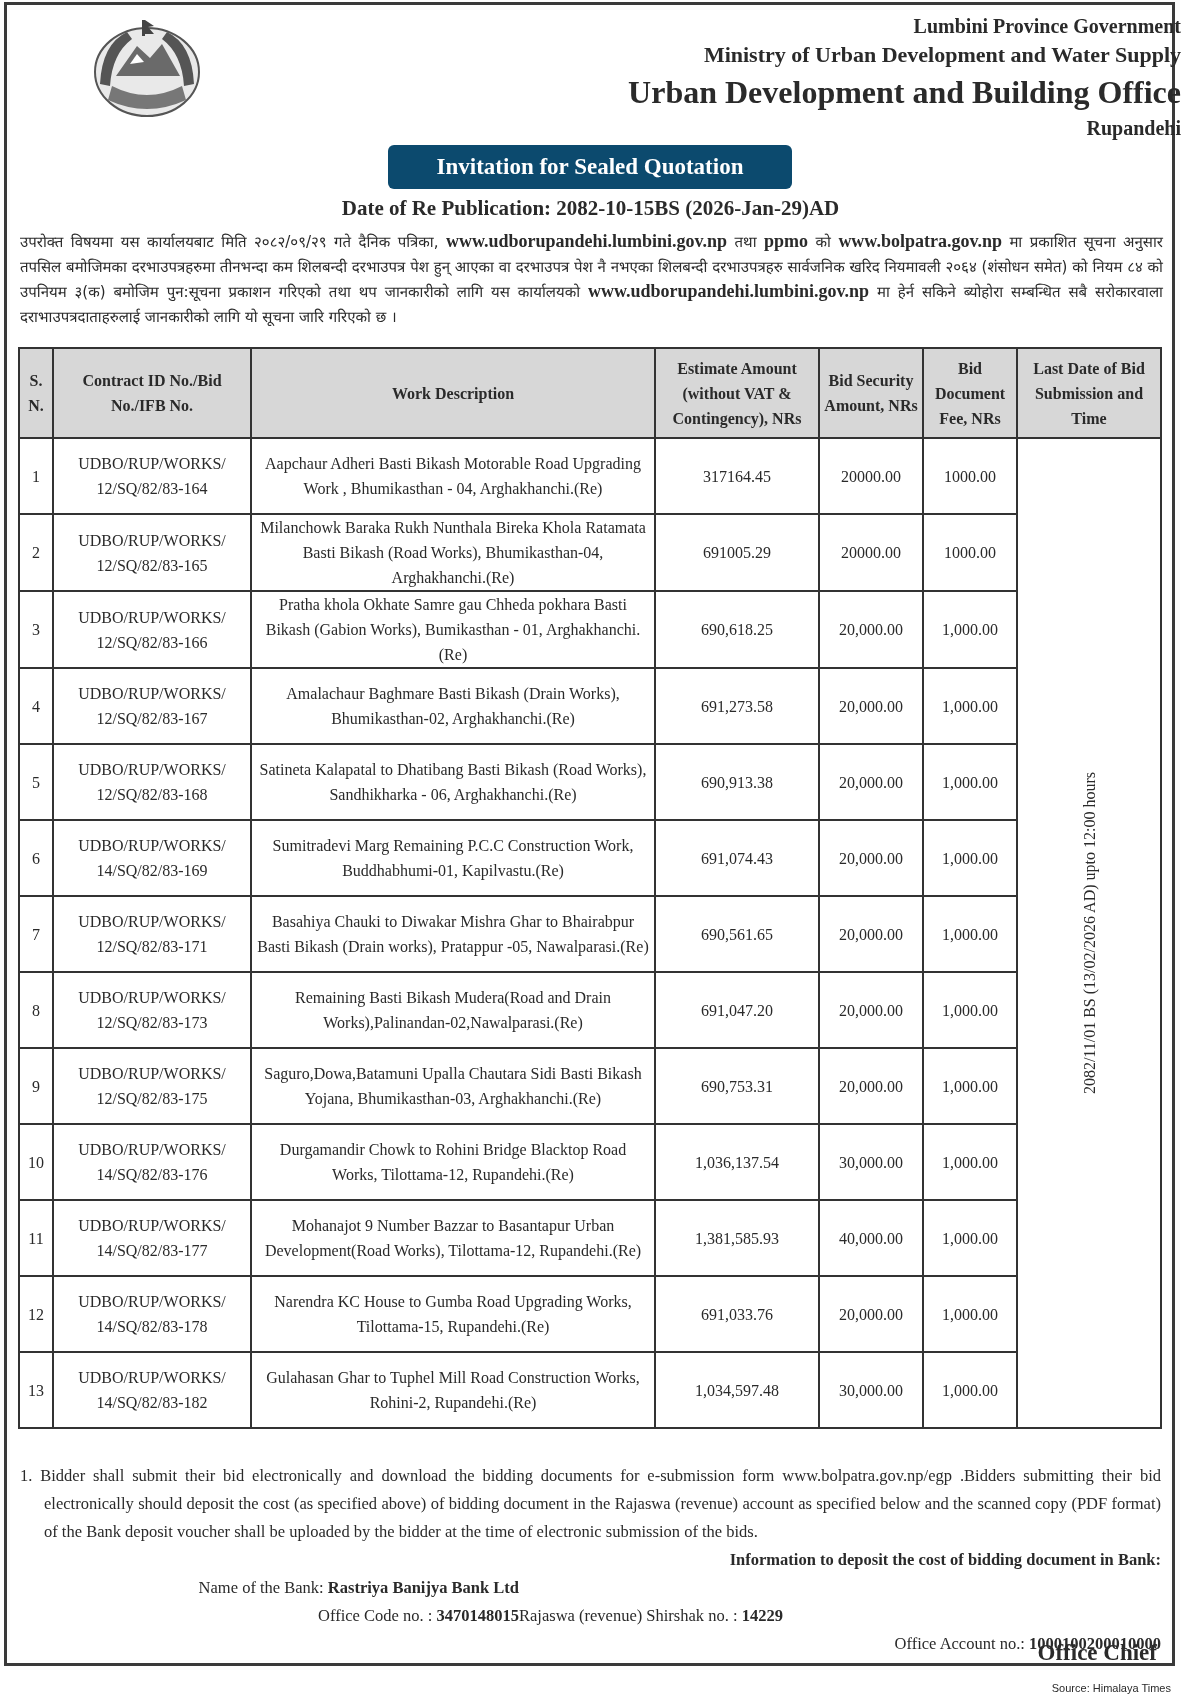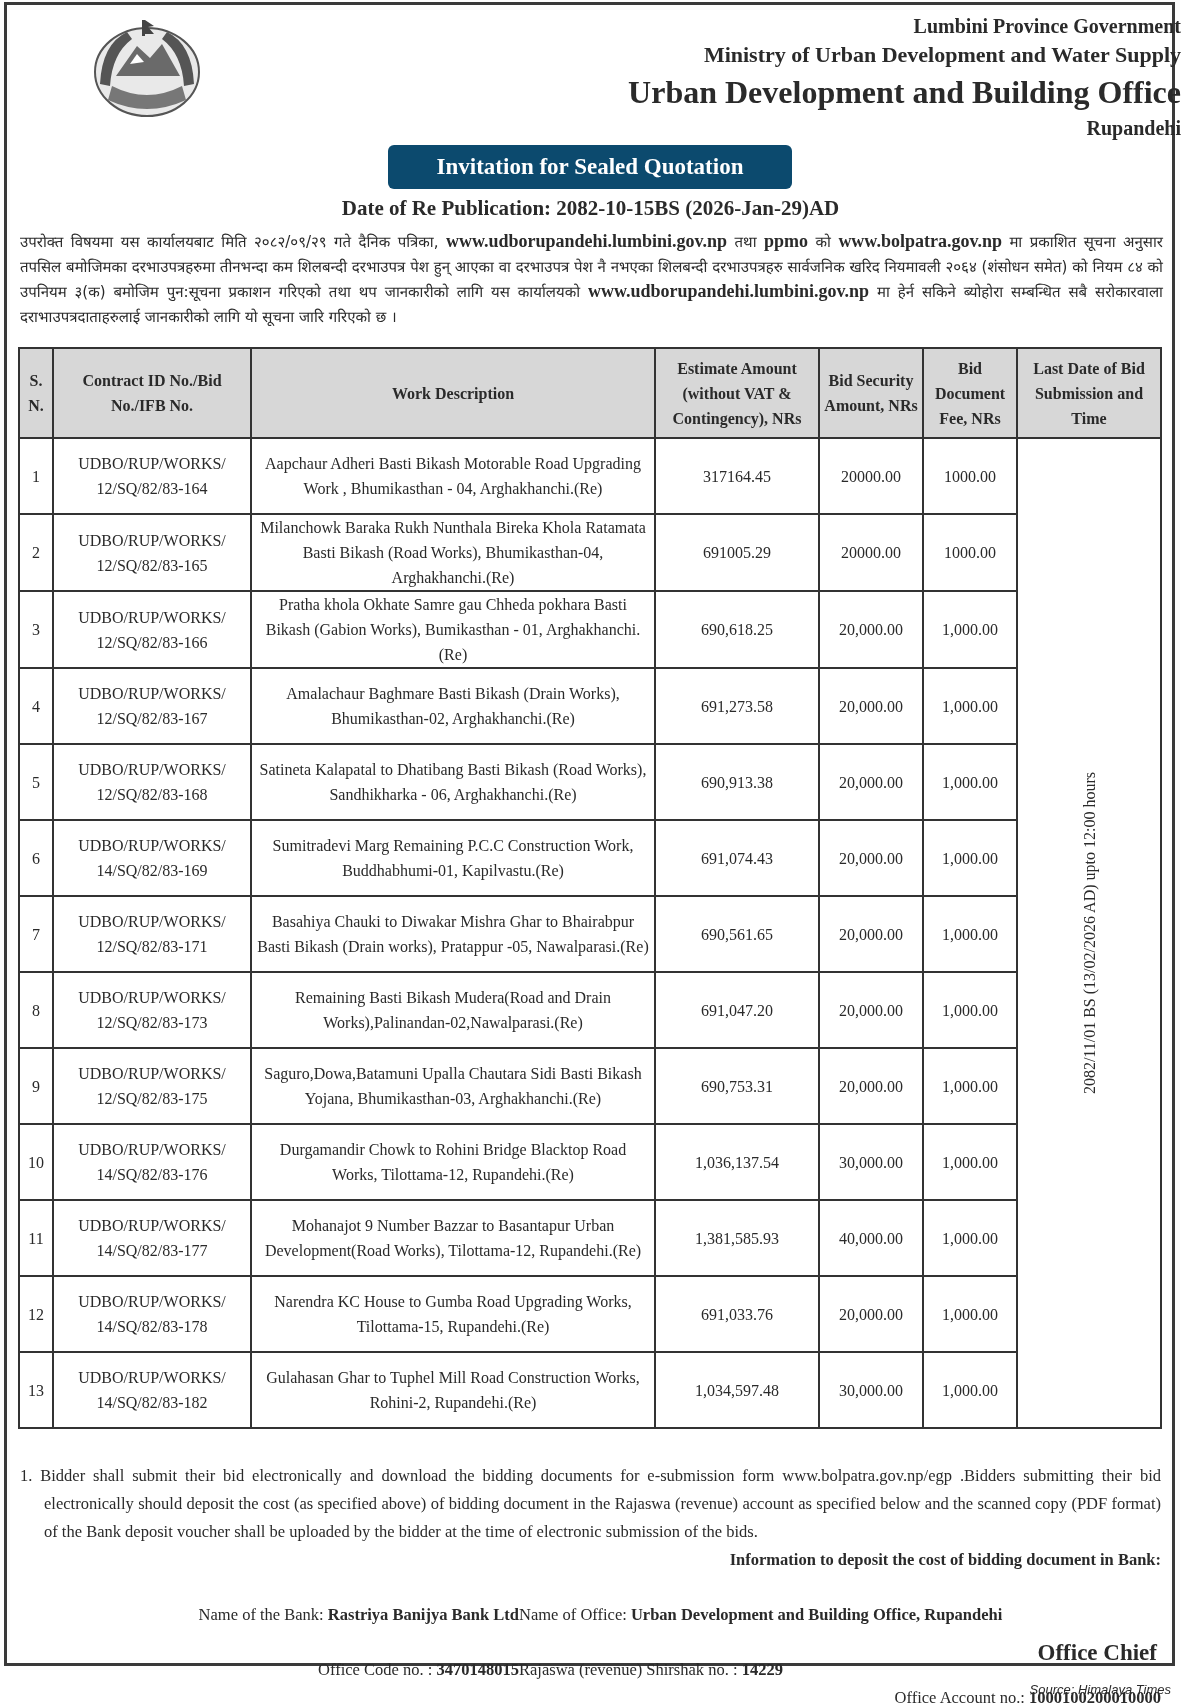--- a/index.html
+++ b/index.html
@@ -17,24 +17,24 @@
   .nepali b { font-family: "Liberation Serif", serif; font-size: 18px; }
   table.quote { position: absolute; left: 18px; top: 347px; width: 1142px; border-collapse: collapse; table-layout: fixed; font-size: 16px; }
   table.quote th, table.quote td { border: 2px solid #333; text-align: center; vertical-align: middle; padding: 0 4px; line-height: 25px; }
   table.quote th { background: #d7d7d7; font-weight: bold; height: 88px; font-size: 16px; }
   table.quote td { height: 74px; }
   td.lastdate { background: #fff; padding: 0; }
   .vert { writing-mode: vertical-rl; transform: rotate(180deg); white-space: nowrap; margin: 0 auto; font-size: 16px; }
   .notes { position: absolute; left: 20px; right: 20px; top: 1462px; font-size: 16.5px; line-height: 28px; }
   .notes .para { text-align: justify; padding-left: 24px; text-indent: -24px; }
   .bank { padding-left: 24px; text-align: right; }
-  .bank .row { display: flex; margin-top: 27px; }
+  .bank .row { display: flex; }
   .bank .col1 { width: 475px; }
   .office-chief { position: absolute; right: 24px; top: 1640px; font-size: 23px; font-weight: bold; margin-left: 44px; }
-  .source { position: absolute; right: 10px; top: 1682px; font-family: "Liberation Sans", sans-serif; font-style: italic; font-size: 13px; }
+  .source { position: absolute; right: 10px; top: 1682px; font-family: "Liberation Sans", sans-serif; font-size: 11px; }
 </style>
 </head>
 <body>
 
 <div class="frame"></div>
 
 <svg class="emblem" viewBox="0 0 130 110">
   <ellipse cx="65" cy="58" rx="52" ry="44" fill="#e9e9e9" stroke="#555" stroke-width="2"></ellipse>
   <path d="M18 70 Q20 30 45 18 L50 25 Q30 40 28 72 Z" fill="#555"></path>
   <path d="M112 70 Q110 30 85 18 L80 25 Q100 40 102 72 Z" fill="#555"></path>
@@ -190,21 +190,20 @@
       </tr>
     </tbody>
 </table>
 
 <div class="notes">
   <div class="para">1.  Bidder shall submit their bid electronically and download the bidding documents for e-submission form www.bolpatra.gov.np/egp .Bidders submitting their bid electronically should deposit the cost (as specified above) of bidding document in the Rajaswa (revenue) account as specified below and the scanned copy (PDF format) of the Bank deposit voucher shall be uploaded by the bidder at the time of electronic submission of the bids.</div>
   <div class="bank">
     <div><b>Information to deposit the cost of bidding document in Bank:</b></div>
     <div class="row">
       <div class="col1"><span>Name of the Bank: </span><b>Rastriya Banijya Bank Ltd</b></div>
-      <div><span>Name of Office: </span><b>Urban Development and Building Office, Rupandehi</b></div>
     </div>
     <div class="row">
       <div class="col1"><span>Office Code no. : </span><b>3470148015</b></div>
       <div><span>Rajaswa (revenue) Shirshak no. : </span><b>14229</b></div>
     </div>
     <div><span>Office Account no.: </span><b>1000100200010000</b></div>
   </div>
 </div>
 
 <div class="office-chief">Office Chief</div>

